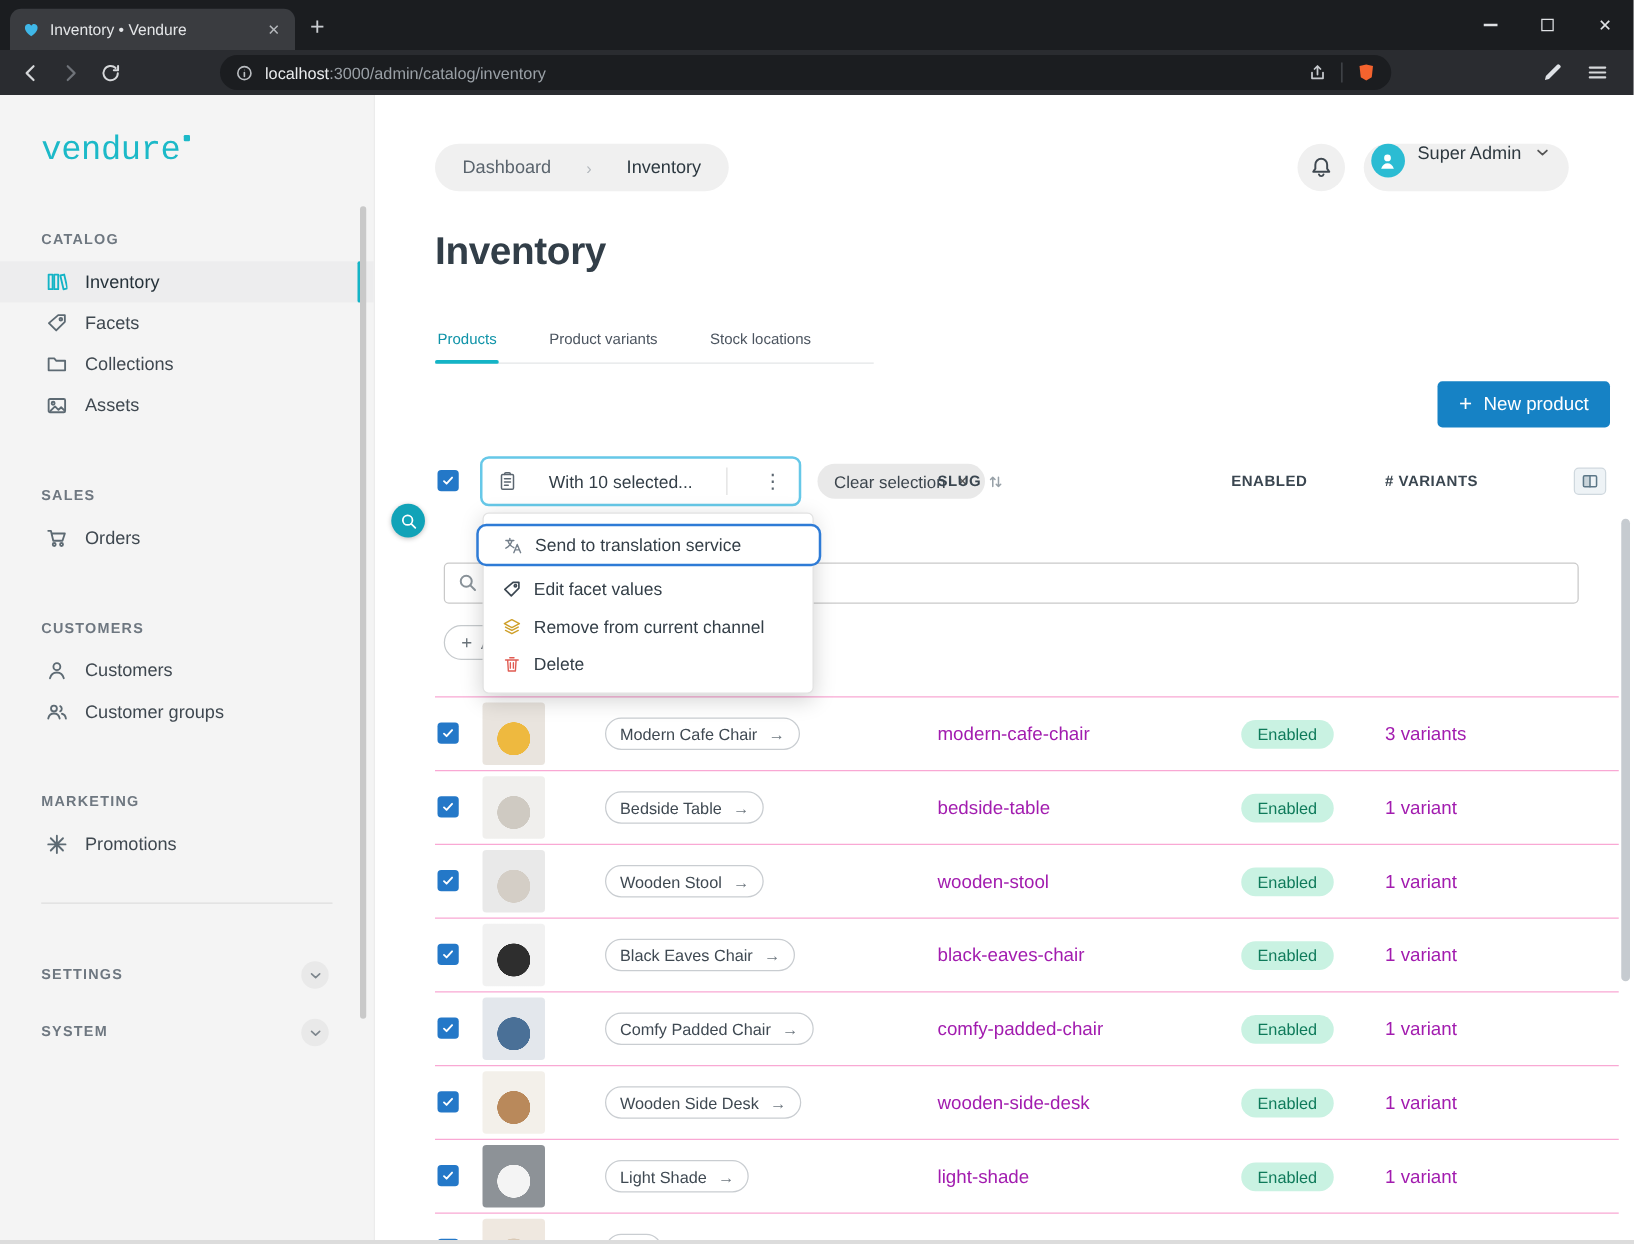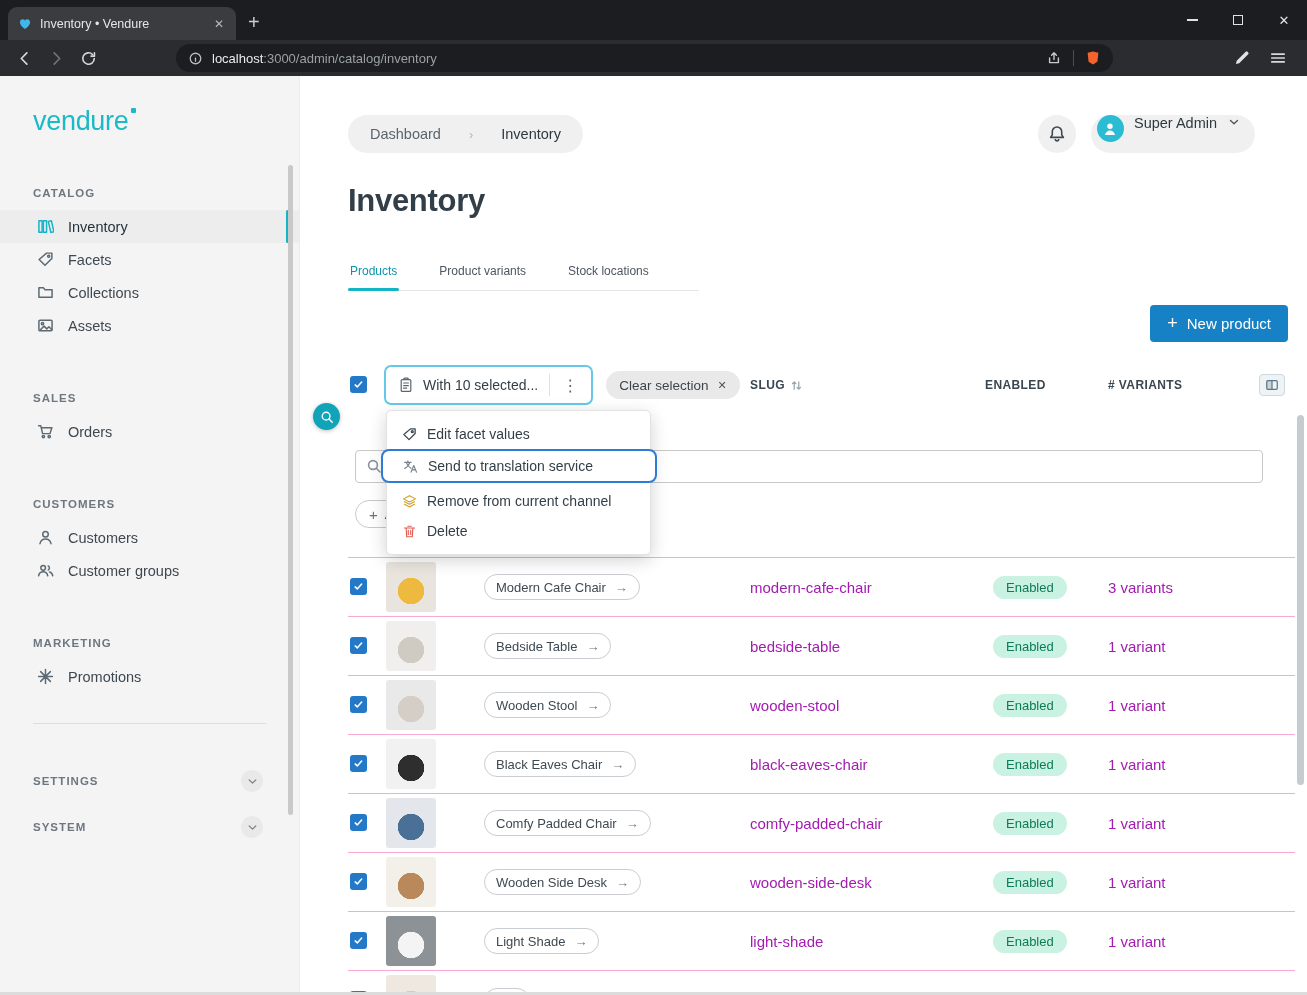--- a/index.html
+++ b/index.html
@@ -33,21 +33,21 @@
   .url-actions .i { width:16px; height:16px; color:#c7cace; display:inline-flex; cursor:pointer; }
   .url-div { width:1px; height:16px; background:#4a4d52; }
   .toolbar-right { margin-left:auto; display:flex; align-items:center; gap:18px; padding-right:10px; }
   .toolbar-right .i { width:18px; height:18px; color:#d6d8da; display:inline-flex; cursor:pointer; }
 
   
   .app { display:flex; height:919px; }
 
   
   .sidebar { width:300px; flex-shrink:0; background:#f4f4f4; position:relative; border-right:1px solid #ececec; }
-  .logo { padding:30px 0 0 33px; color:#1cb9c8; font-size:27px; font-weight:500; letter-spacing:-0.3px; }
+  .logo { padding:30px 0 0 33px; color:#1cb9c8; font-size:27px; font-weight:500; letter-spacing:-0.3px;font-family:Liberation Mono, monospace; }
   .logo::after { content:""; display:inline-block; width:5px; height:5px; background:#1cb9c8; border-radius:1px; margin:2px 0 0 3px; vertical-align:top; }
   .nav-section { margin-top:50px; }
   .section-label { padding-left:33px; font-size:11.5px; font-weight:600; color:#6e7780; letter-spacing:1px; margin-bottom:9px; height:14px; }
   .nav-item { height:33px; display:flex; align-items:center; gap:14px; padding-left:37px;
               font-size:14.5px; color:#3f4850; cursor:pointer; position:relative; }
   .nav-item .nav-icon { width:17px; height:17px; color:#5d6a73; display:inline-flex; }
   .nav-item.active { background:#ededee; color:#26323a; }
   .nav-item.active .nav-icon { color:#14b4c6; }
   .nav-item.active::after { content:""; position:absolute; right:10px; top:0; width:3px; height:100%; background:#14b4c6; border-radius:2px; }
   .sidebar-divider { height:1px; background:#dddddd; margin:30px 33px 0; }
@@ -90,21 +90,21 @@
 
   .grid7 { display:grid; grid-template-columns:36px 100px 266px 235px 123px 151px 36px; align-items:center; }
 
   .listbar { position:absolute; left:48px; top:289px; width:947px; height:40px; }
   .checkbox { width:17px; height:17px; border-radius:3px; background:#2478c8; display:inline-flex;
               align-items:center; justify-content:center; cursor:pointer; }
   .checkbox .i { width:11px; height:11px; display:inline-flex; }
   .c-check { padding-left:2px; }
   .bulk-cell { grid-column:2/4; display:flex; align-items:center; gap:13px; }
   .bulk-btn { height:40px; background:#fff; border:2px solid #66c8e8; border-radius:7px; display:flex; align-items:center;
-              gap:9px; padding:0 10px 0 12px; cursor:pointer; }
+              gap:25px; padding:0 10px 0 12px; cursor:pointer; }
   .bb-icon { width:16px; height:16px; color:#5b6670; display:inline-flex; }
   .bb-label { font-size:14px; color:#333e47; white-space:nowrap; }
   .bb-div { width:1px; height:22px; background:#e0e0e0; margin-left:2px; }
   .bb-kebab { font-size:16px; color:#5b6670; padding:0 3px; }
   .clear-btn { height:28px; border-radius:14px; background:#e9e9e9; display:flex; align-items:center; gap:9px;
                padding:0 13px; font-size:13.5px; color:#3c454d; cursor:pointer; white-space:nowrap; }
   .clear-x { font-size:11px; color:#555; }
   .col-h { font-size:12px; font-weight:700; color:#3a4650; letter-spacing:.4px; display:flex; align-items:center; gap:5px; }
   .sort { width:13px; height:13px; color:#98a1a8; display:inline-flex; cursor:pointer; }
   .col-settings { width:26px; height:22px; border:1px solid #cfd8de; border-radius:4px; background:#eef3f6; color:#5c7787;
@@ -483,37 +483,37 @@
           </svg>
         </span>
       <input type="text" value="" style="">
     </div>
     <div class="add-filter">
       <span class="af-plus">+</span>
       <span>Add filter</span>
     </div>
 
     <div class="menu" id="menu-mount">
+  <div class="menu-item focused">
+    <span class="mi-icon translate-icon">
+            <svg viewBox="0 0 16 16" width="100%" height="100%" fill="none" stroke="currentColor" stroke-width="1.2" stroke-linecap="round" stroke-linejoin="round">
+              <path d="M1.8 3.6h6.8M5.2 1.8v1.8M7.2 3.6c-.9 3-2.7 5.2-5.4 6.6M3.4 3.6c.9 2.7 2.7 5 5.2 6.2M8.6 14l2.9-7 2.9 7M9.7 11.6h3.6"></path>
+            </svg>
+          </span>
+    <span class="mi-label">Send to translation service</span>
+  </div>
+
   <div class="menu-item">
     <span class="mi-icon tag-icon">
             <svg viewBox="0 0 16 16" width="100%" height="100%" fill="none" stroke="currentColor" stroke-width="1.4" stroke-linecap="round" stroke-linejoin="round">
               <path d="M9 2h5v5l-6.5 6.5L2 8z"></path>
               <circle cx="11" cy="5" r="1"></circle>
             </svg>
           </span>
     <span class="mi-label">Edit facet values</span>
-  </div>
-
-  <div class="menu-item focused">
-    <span class="mi-icon translate-icon">
-            <svg viewBox="0 0 16 16" width="100%" height="100%" fill="none" stroke="currentColor" stroke-width="1.2" stroke-linecap="round" stroke-linejoin="round">
-              <path d="M1.8 3.6h6.8M5.2 1.8v1.8M7.2 3.6c-.9 3-2.7 5.2-5.4 6.6M3.4 3.6c.9 2.7 2.7 5 5.2 6.2M8.6 14l2.9-7 2.9 7M9.7 11.6h3.6"></path>
-            </svg>
-          </span>
-    <span class="mi-label">Send to translation service</span>
   </div>
 
   <div class="menu-item">
     <span class="mi-icon layers-icon">
             <svg viewBox="0 0 16 16" width="100%" height="100%" fill="none" stroke="currentColor" stroke-width="1.2" stroke-linecap="round" stroke-linejoin="round">
               <path d="M8 1.8l6.4 3.4L8 8.6 1.6 5.2z"></path>
               <path d="M2.6 8.2L8 11l5.4-2.8M2.6 11L8 13.8l5.4-2.8"></path>
             </svg>
           </span>
     <span class="mi-label">Remove from current channel</span>

